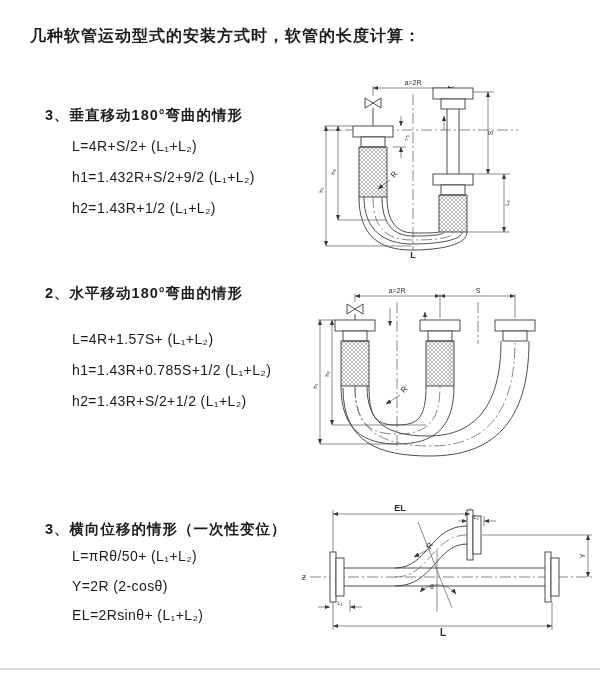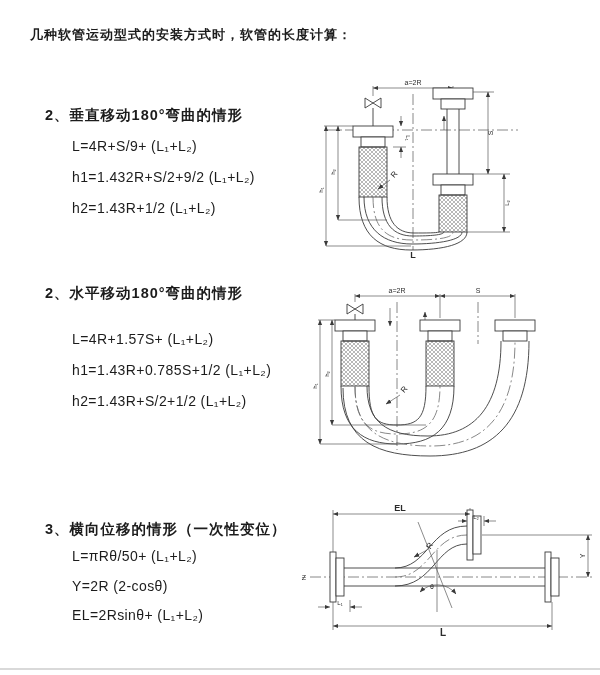--- a/index.html
+++ b/index.html
@@ -3,21 +3,21 @@
 <meta charset="utf-8">
 <style>
   html,body{margin:0;padding:0;background:#ffffff;}
   body{
     width:600px;height:675px;position:relative;overflow:hidden;
     font-family:"Liberation Sans","DejaVu Sans",sans-serif;
     color:#1c1c1c;
   }
   .page-title{
     position:absolute;left:30px;top:26px;
-    font-size:13px;font-weight:bold;letter-spacing:1px;white-space:nowrap;
+    font-size:16px;font-weight:bold;letter-spacing:1px;white-space:nowrap;
   }
   .sec-heading{
     position:absolute;font-size:14.5px;font-weight:bold;letter-spacing:1px;white-space:nowrap;
   }
   .formula{
     position:absolute;font-size:14px;letter-spacing:.4px;white-space:nowrap;
   }
   svg{position:absolute;overflow:visible;}
   svg text{fill:#2b2b2b;font-family:"Liberation Sans","DejaVu Sans",sans-serif;}
   .dline{stroke:#3a3a3a;stroke-width:.9;fill:none;}
@@ -26,22 +26,22 @@
   .part{stroke:#3a3a3a;stroke-width:.9;fill:#ffffff;}
   .bottom-edge{
     position:absolute;left:0;right:0;top:668px;height:2px;background:#d9d9d9;
   }
 </style>
 </head>
 <body>
 
 <div class="page-title">几种软管运动型式的安装方式时，软管的长度计算：</div>
 
-<div class="sec-heading" style="left:45px;top:106px">2、垂直移动180°弯曲的情形</div>
-<div class="formula" style="left:72px;top:138px">L=4R+S/9+ (L₁+L₂)</div>
+<div class="sec-heading" style="left:45px;top:106px">3、垂直移动180°弯曲的情形</div>
+<div class="formula" style="left:72px;top:138px">L=4R+S/2+ (L₁+L₂)</div>
 <div class="formula" style="left:72px;top:169px">h1=1.432R+S/2+9/2 (L₁+L₂)</div>
 <div class="formula" style="left:72px;top:200px">h2=1.43R+1/2 (L₁+L₂)</div>
 
 <div class="sec-heading" style="left:45px;top:284px">2、水平移动180°弯曲的情形</div>
 <div class="formula" style="left:72px;top:331px">L=4R+1.57S+ (L₁+L₂)</div>
 <div class="formula" style="left:72px;top:362px">h1=1.43R+0.785S+1/2 (L₁+L₂)</div>
 <div class="formula" style="left:72px;top:393px">h2=1.43R+S/2+1/2 (L₁+L₂)</div>
 
 <div class="sec-heading" style="left:45px;top:520px">3、横向位移的情形（一次性变位）</div>
 <div class="formula" style="left:72px;top:548px">L=πRθ/50+ (L₁+L₂)</div>

